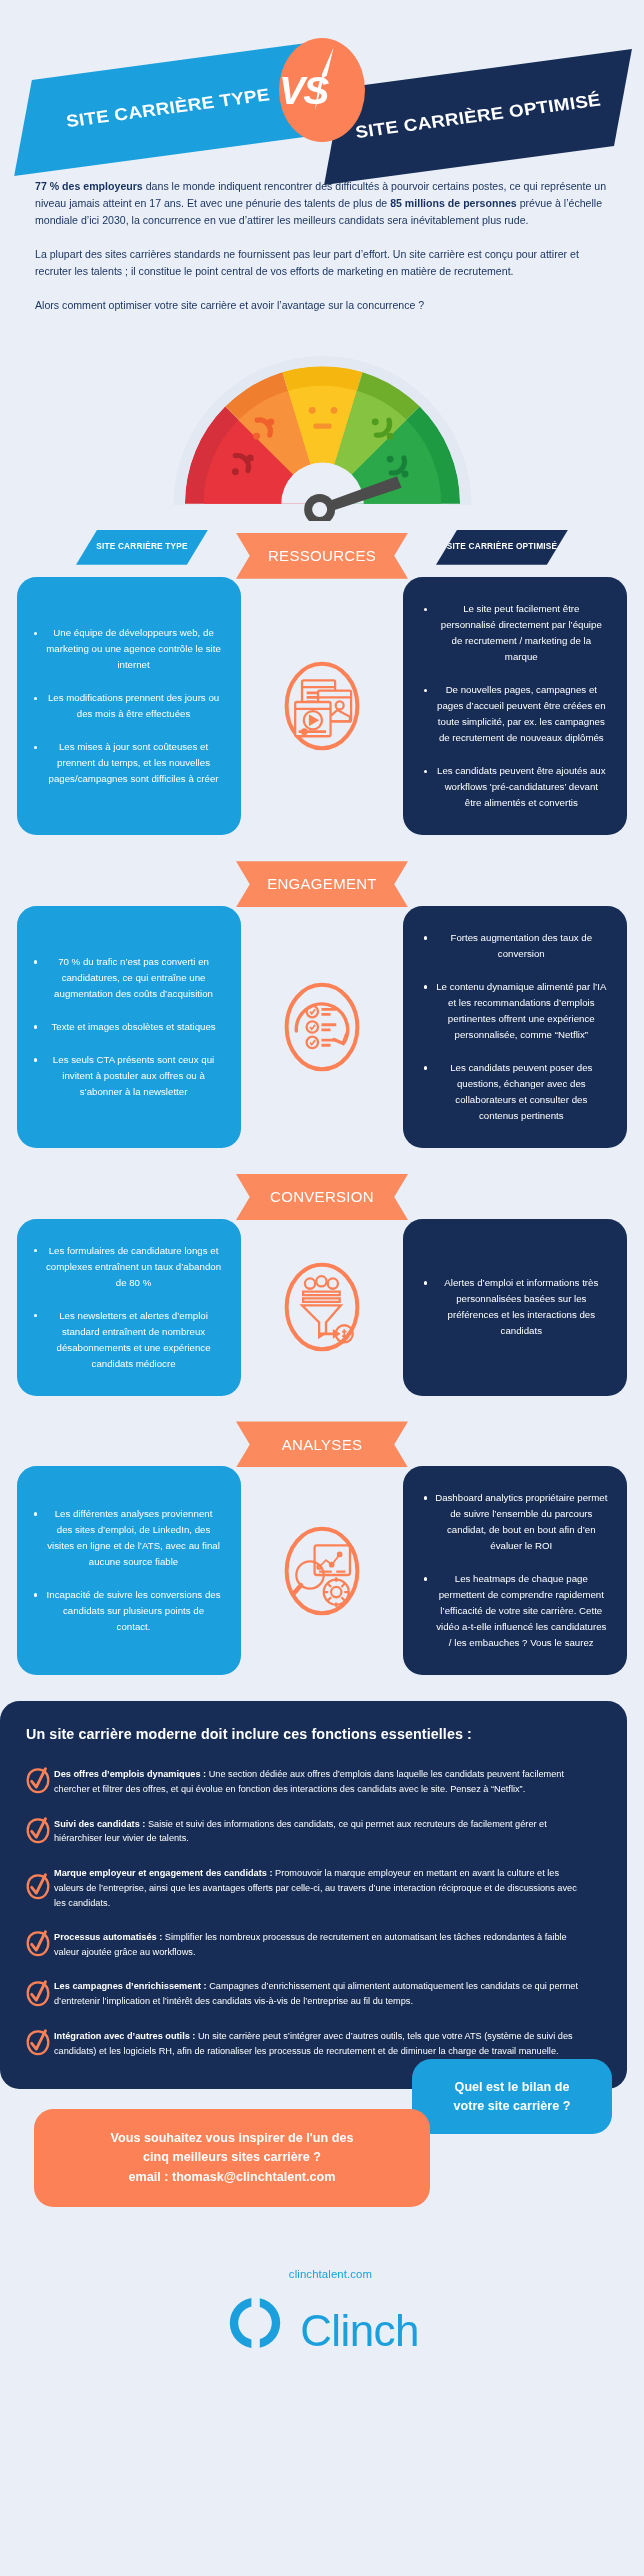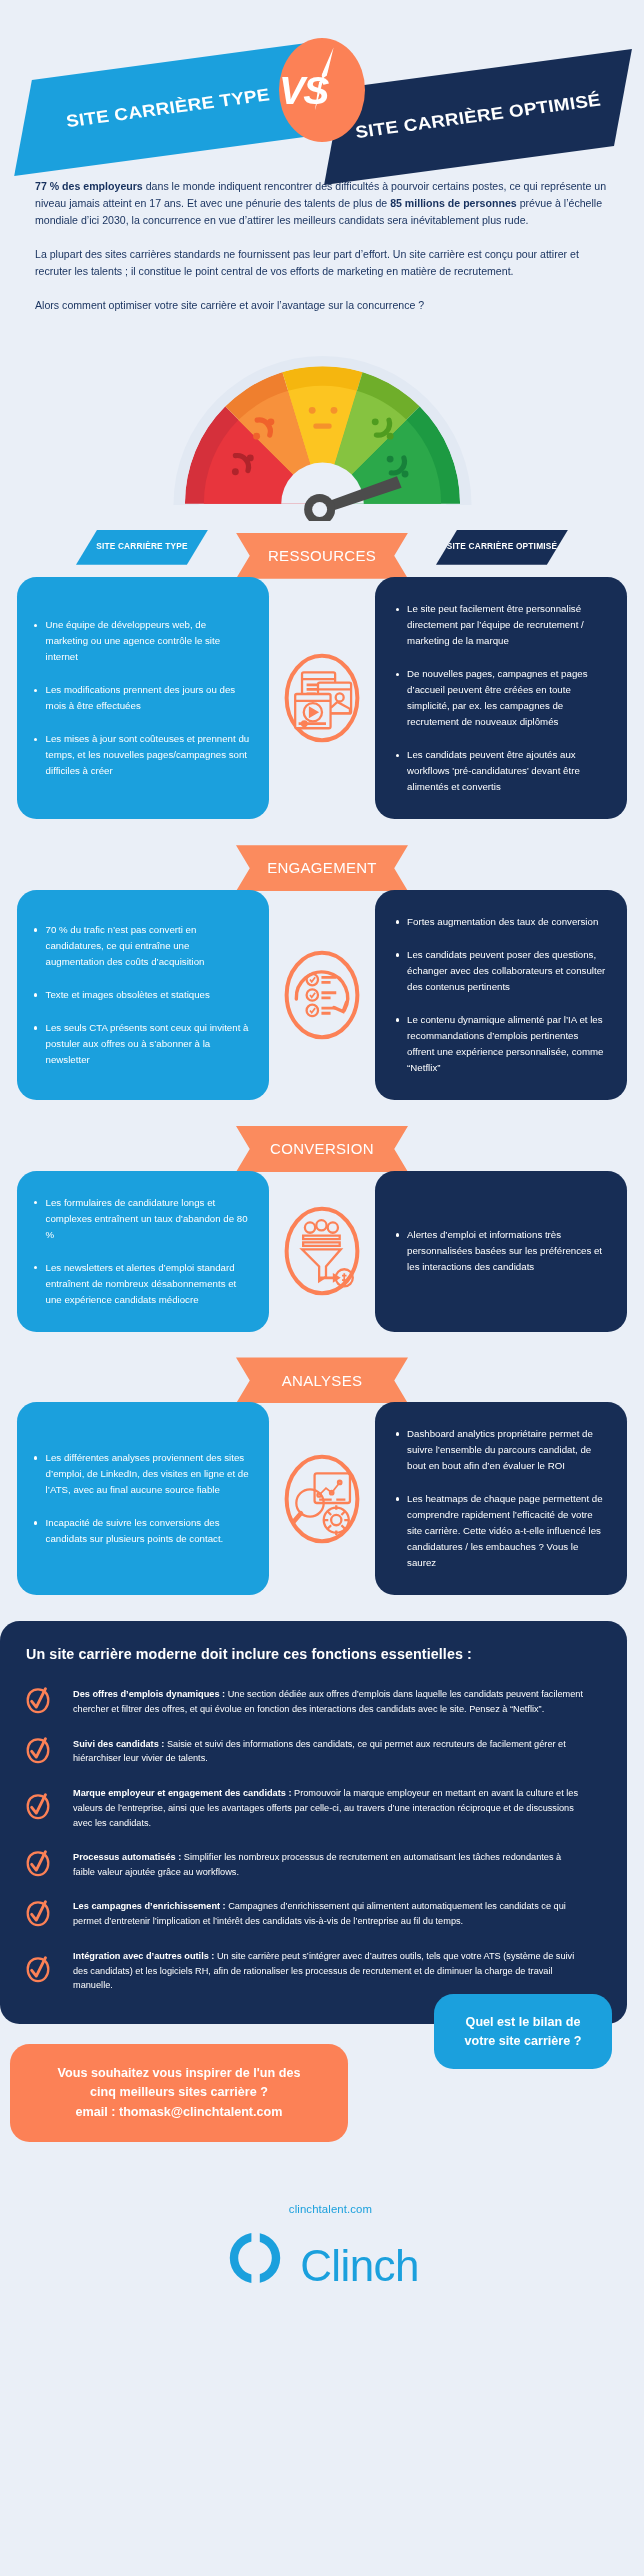--- a/index.html
+++ b/index.html
@@ -159,26 +159,27 @@
   
   .cmp{
     position:relative;
     display:flex;
     justify-content:space-between;
     align-items:stretch;
     padding:0 17px;
     margin-bottom:23px;
   }
   .card{
-    width:252px;
+    width:224px;
     border-radius:19.5px;
     padding:24px 19.5px;
     display:flex;
     flex-direction:column;
     justify-content:center;
+    text-align:center;
   }
   .card.blue{background:var(--blue);padding-left:16px;}
   .card.navy{background:var(--navy);}
   .card ul{
     list-style:none;
     margin:0;padding:0;
   }
   .card li{
     position:relative;
     color:#fff;
@@ -213,55 +214,55 @@
     color:#fff;
   }
   .essentials h2{
     margin:0 0 25px 0;
     font-size:14.3px;
     font-weight:700;
     letter-spacing:0.1px;
   }
   .feat{
     display:flex;
-    gap:23px;
+    gap:4px;
     align-items:center;
     margin-bottom:19.5px;
   }
   .feat:last-child{margin-bottom:0;}
   .feat-check{flex:0 0 24px;}
   .feat-text{
     font-size:9.2px;
     line-height:1.62;
   }
   .feat-text b{font-weight:700;}
 
   
   .cta-zone{
     position:relative;
     height:172px;
     margin-top:-30px;
   }
   .cta-orange{
     position:absolute;
-    left:10px; top:50px;
-    width:338px;
+    left:34px; top:50px;
+    width:396px;
     background:var(--orange);
     border-radius:19.5px;
     padding:19.5px 17px;
     text-align:center;
     color:#fff;
     font-weight:700;
     font-size:12.6px;
     line-height:1.55;
   }
   .cta-blue{
     position:absolute;
     right:32px; top:0;
-    width:178px;
+    width:200px;
     background:var(--blue);
     border-radius:19.5px;
     padding:18.3px 15px;
     text-align:center;
     color:#fff;
     font-weight:700;
     font-size:12.6px;
     line-height:1.5;
   }
 
@@ -429,22 +430,22 @@
           <div class="card blue">
             <ul>
               <li>70 % du trafic n’est pas converti en candidatures, ce qui entraîne une augmentation des coûts d’acquisition</li>
               <li>Texte et images obsolètes et statiques</li>
               <li>Les seuls CTA présents sont ceux qui invitent à postuler aux offres ou à s’abonner à la newsletter</li>
             </ul>
           </div>
           <div class="card navy">
             <ul>
               <li>Fortes augmentation des taux de conversion</li>
+              <li>Le contenu dynamique alimenté par l’IA et les recommandations d’emplois pertinentes offrent une expérience personnalisée, comme “Netflix”</li>
               <li>Les candidats peuvent poser des questions, échanger avec des collaborateurs et consulter des contenus pertinents</li>
-              <li>Le contenu dynamique alimenté par l’IA et les recommandations d’emplois pertinentes offrent une expérience personnalisée, comme “Netflix”</li>
             </ul>
           </div>
           <div class="mid-icon">
             <svg width="86" height="97" viewBox="0 0 150 170">
               <ellipse cx="75" cy="85" rx="62" ry="74" fill="none" stroke="#fc8156" stroke-width="7"></ellipse>
               <g fill="none" stroke="#fc8156" stroke-width="6" stroke-linecap="round">
                 <path d="M30 92a45 45 0 1 1 84 20"></path>
                 <path d="M118 98l-6 16-16-7"></path>
               </g>
               <g fill="none" stroke="#fc8156" stroke-width="4">

